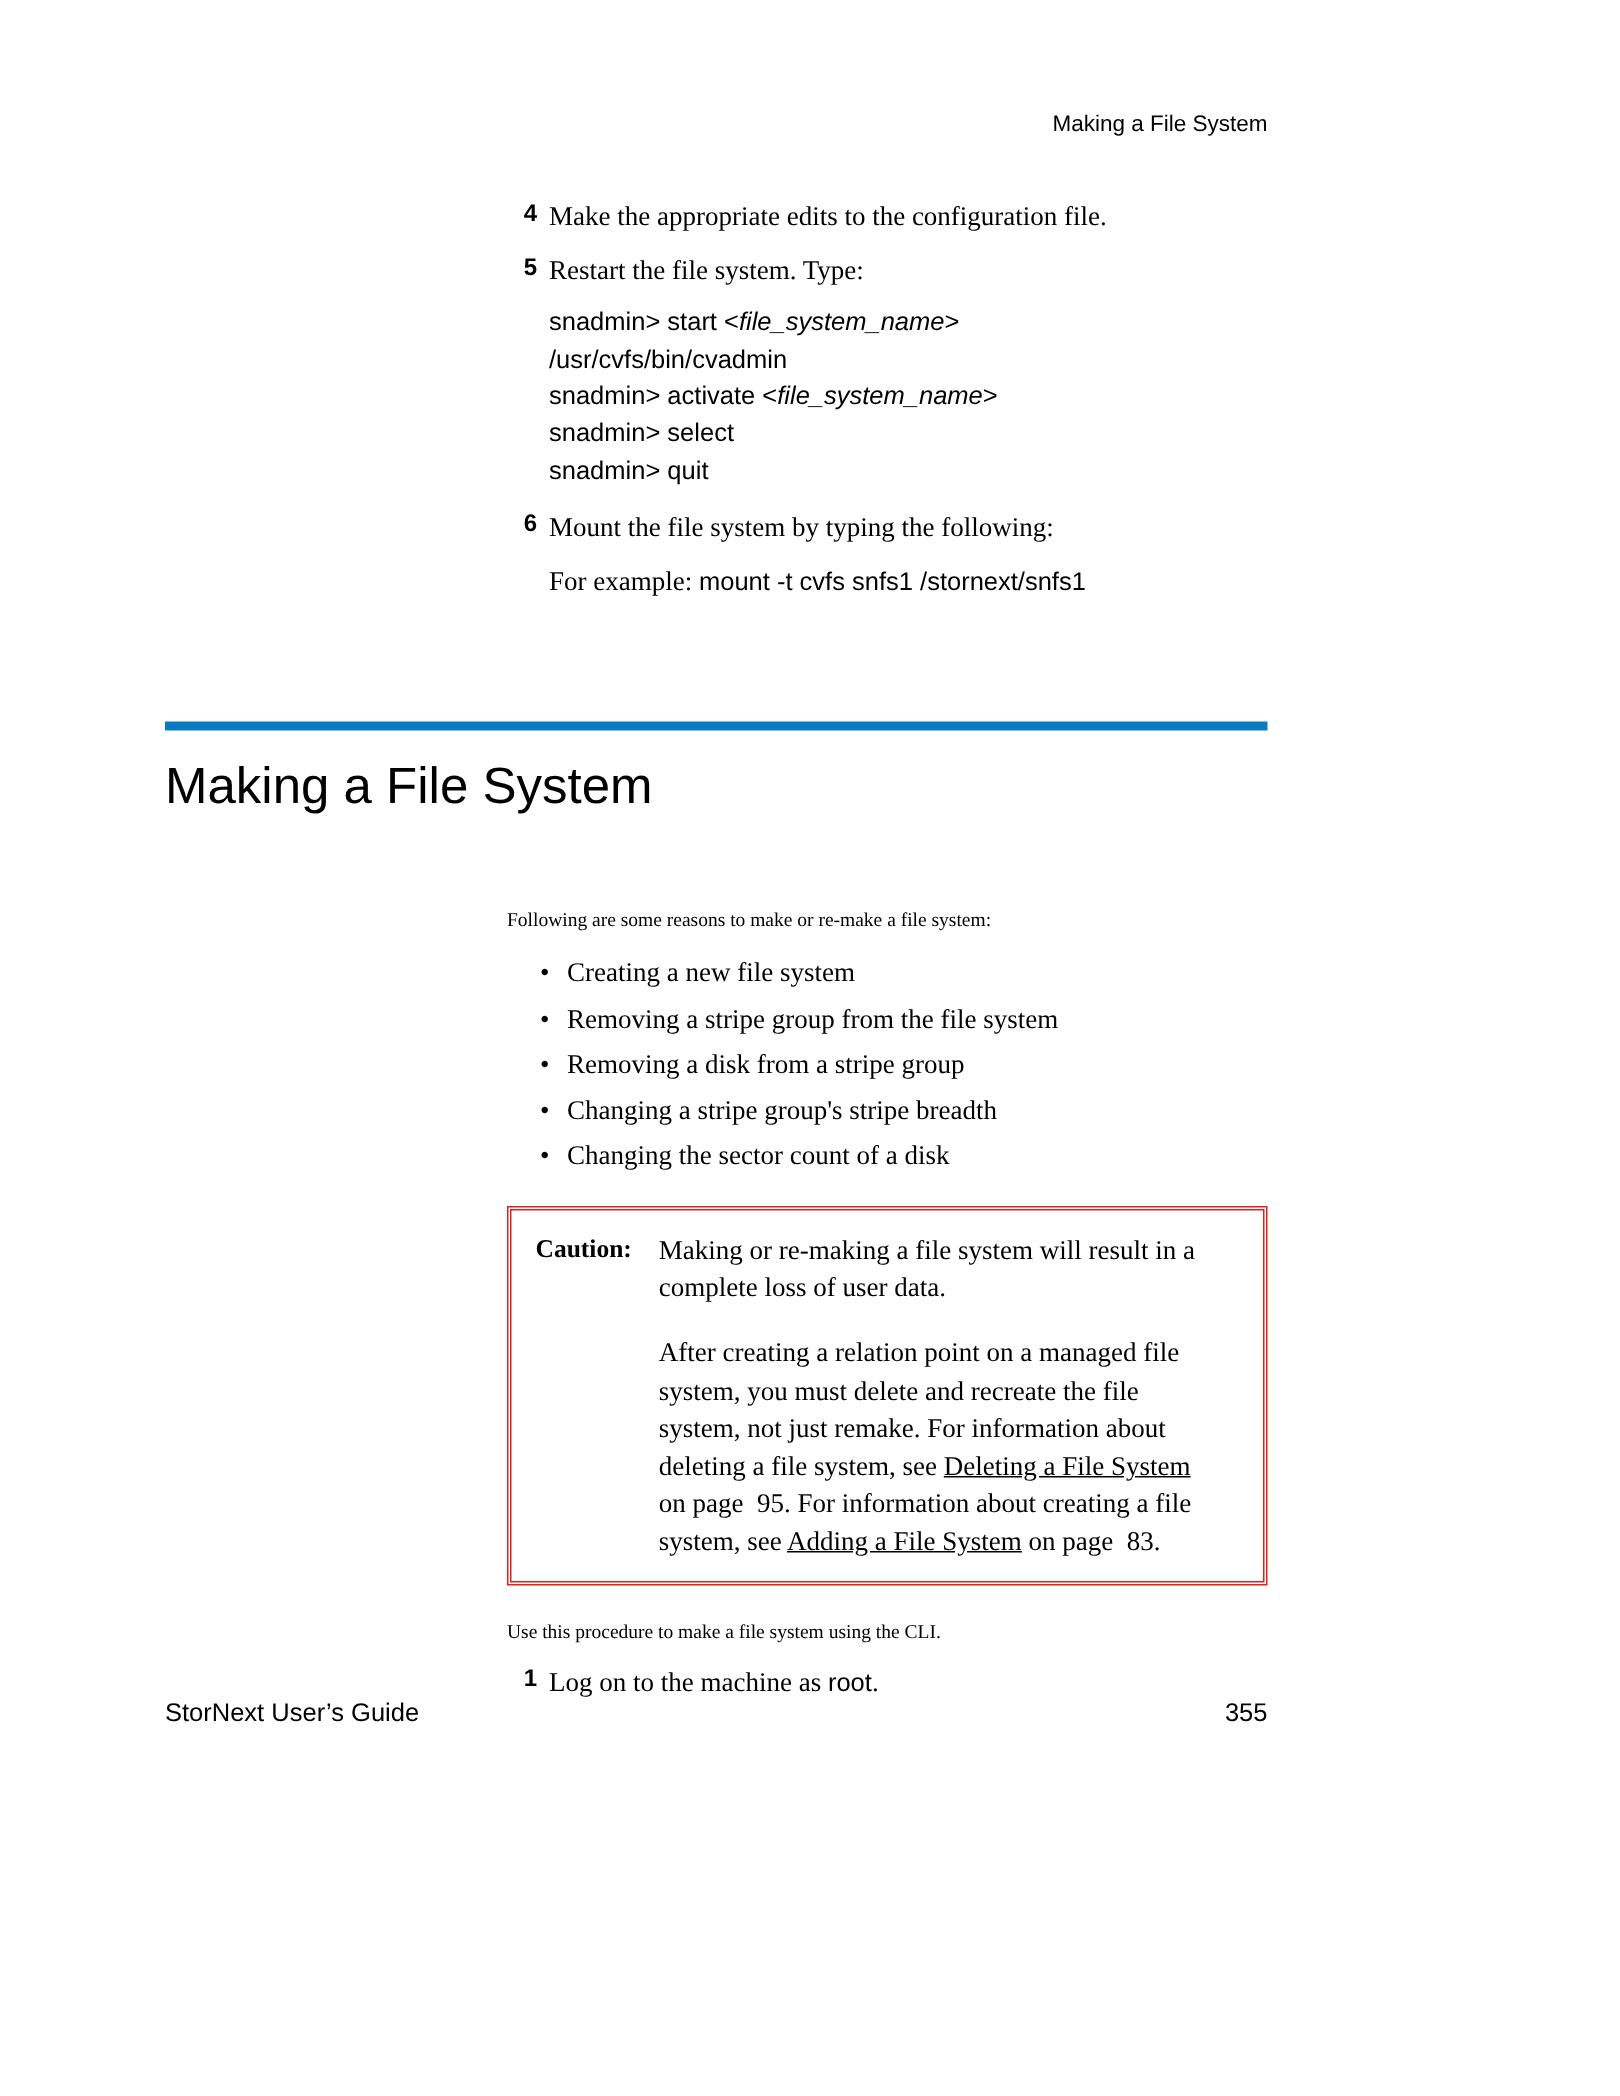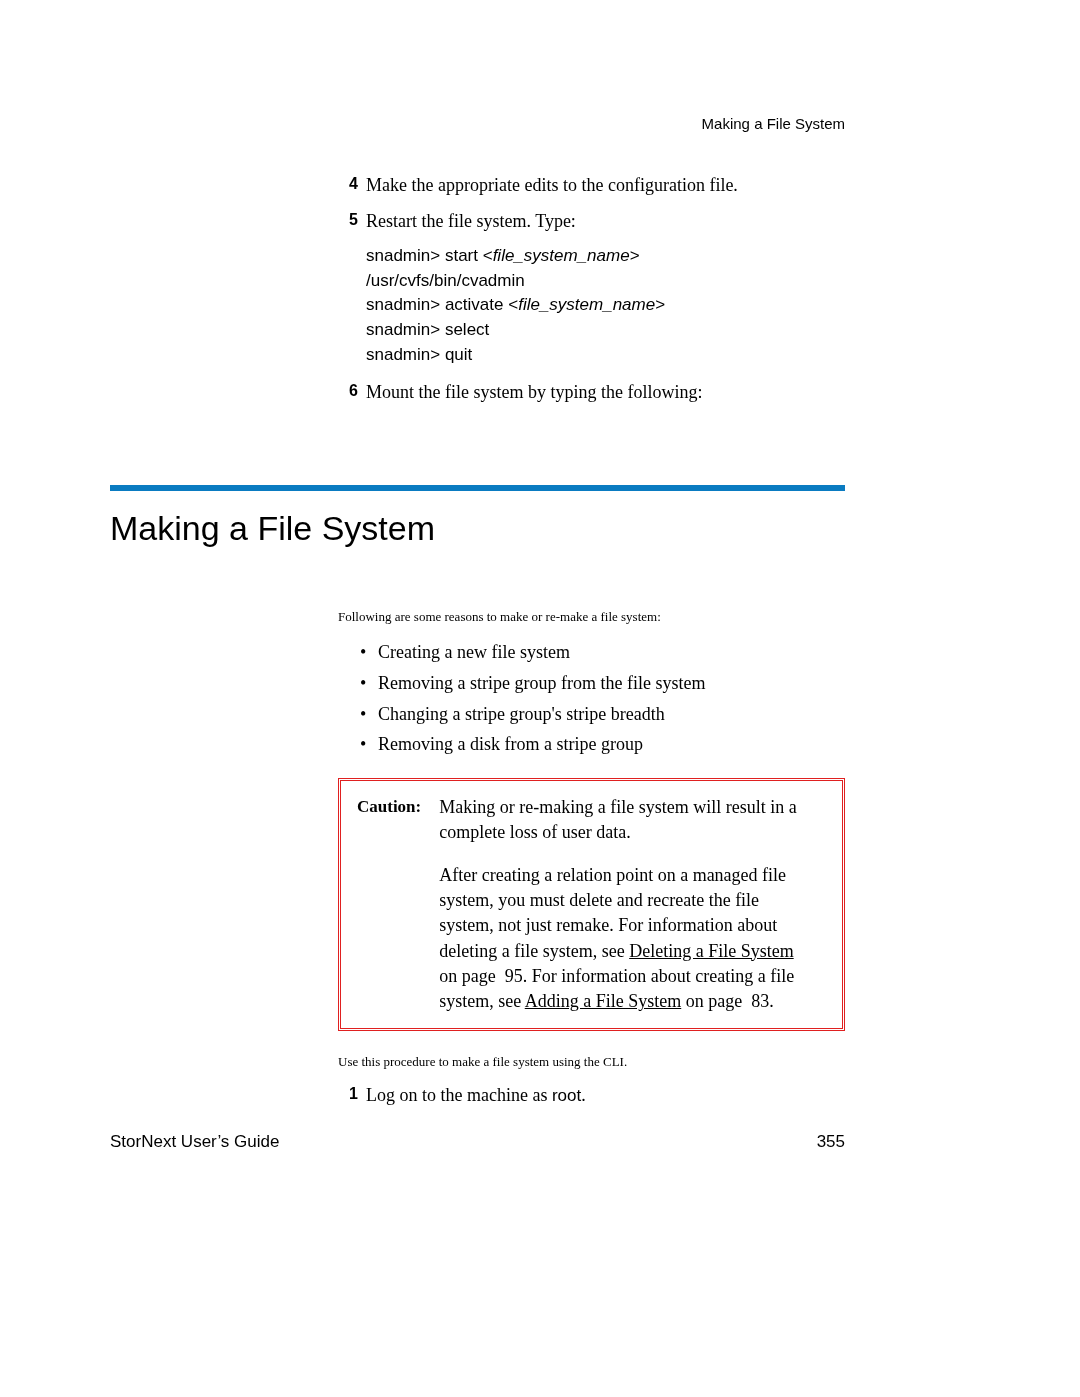--- a/index.html
+++ b/index.html
@@ -7,21 +7,21 @@
     padding: 0;
     background: #fff;
     font-family: Georgia, 'Times New Roman', serif;
     color: #000;
     width: 1080px;
     height: 1397px;
     position: relative;
     box-sizing: border-box;
   }
   .page {
-    padding: 115px 235px 0 110px;
+    padding: 74px 235px 0 110px;
     box-sizing: border-box;
   }
   .running-head {
     text-align: right;
     font-family: Arial, Helvetica, sans-serif;
     font-size: 15px;
     margin-bottom: 40px;
     color: #000;
   }
   .ol-block {
@@ -171,31 +171,35 @@
   </div>
 
   <div class="ol-block">
     <div class="num-item">
       <div class="num">6</div>
       <div class="body-text serif">Mount the file system by typing the following:</div>
     </div>
   </div>
 
 
+  <div class="sub-indent serif">
+    <span>For example: </span><span class="code">mount -t cvfs snfs1 /stornext/snfs1</span>
+  </div>
 
   <div class="section-rule"></div>
   <h1 class="section-title">Making a File System</h1>
 
   <div class="intro serif">Following are some reasons to make or re-make a file system:</div>
 
   <ul class="bullets">
     <li>Creating a new file system</li>
     <li>Removing a stripe group from the file system</li>
+    <li>Removing a disk from a stripe group</li>
     <li>Changing a stripe group's stripe breadth</li>
-    <li>Removing a disk from a stripe group</li>
+    <li>Changing the sector count of a disk</li>
   </ul>
 
   <div class="caution-box">
     <div class="caution-label">Caution:</div>
     <div class="caution-body serif">
       <p>Making or re-making a file system will result in a complete loss of user data.</p>
       <p>
         <span>After creating a relation point on a managed file system, you must delete and recreate the file system, not just remake. For information about deleting a file system, see </span><a href="#" class="link">Deleting a File System</a><span> on page&nbsp; 95. For information about creating a file system, see </span><a href="#" class="link">Adding a File System</a><span> on page&nbsp; 83.</span>
       </p>
     </div>

